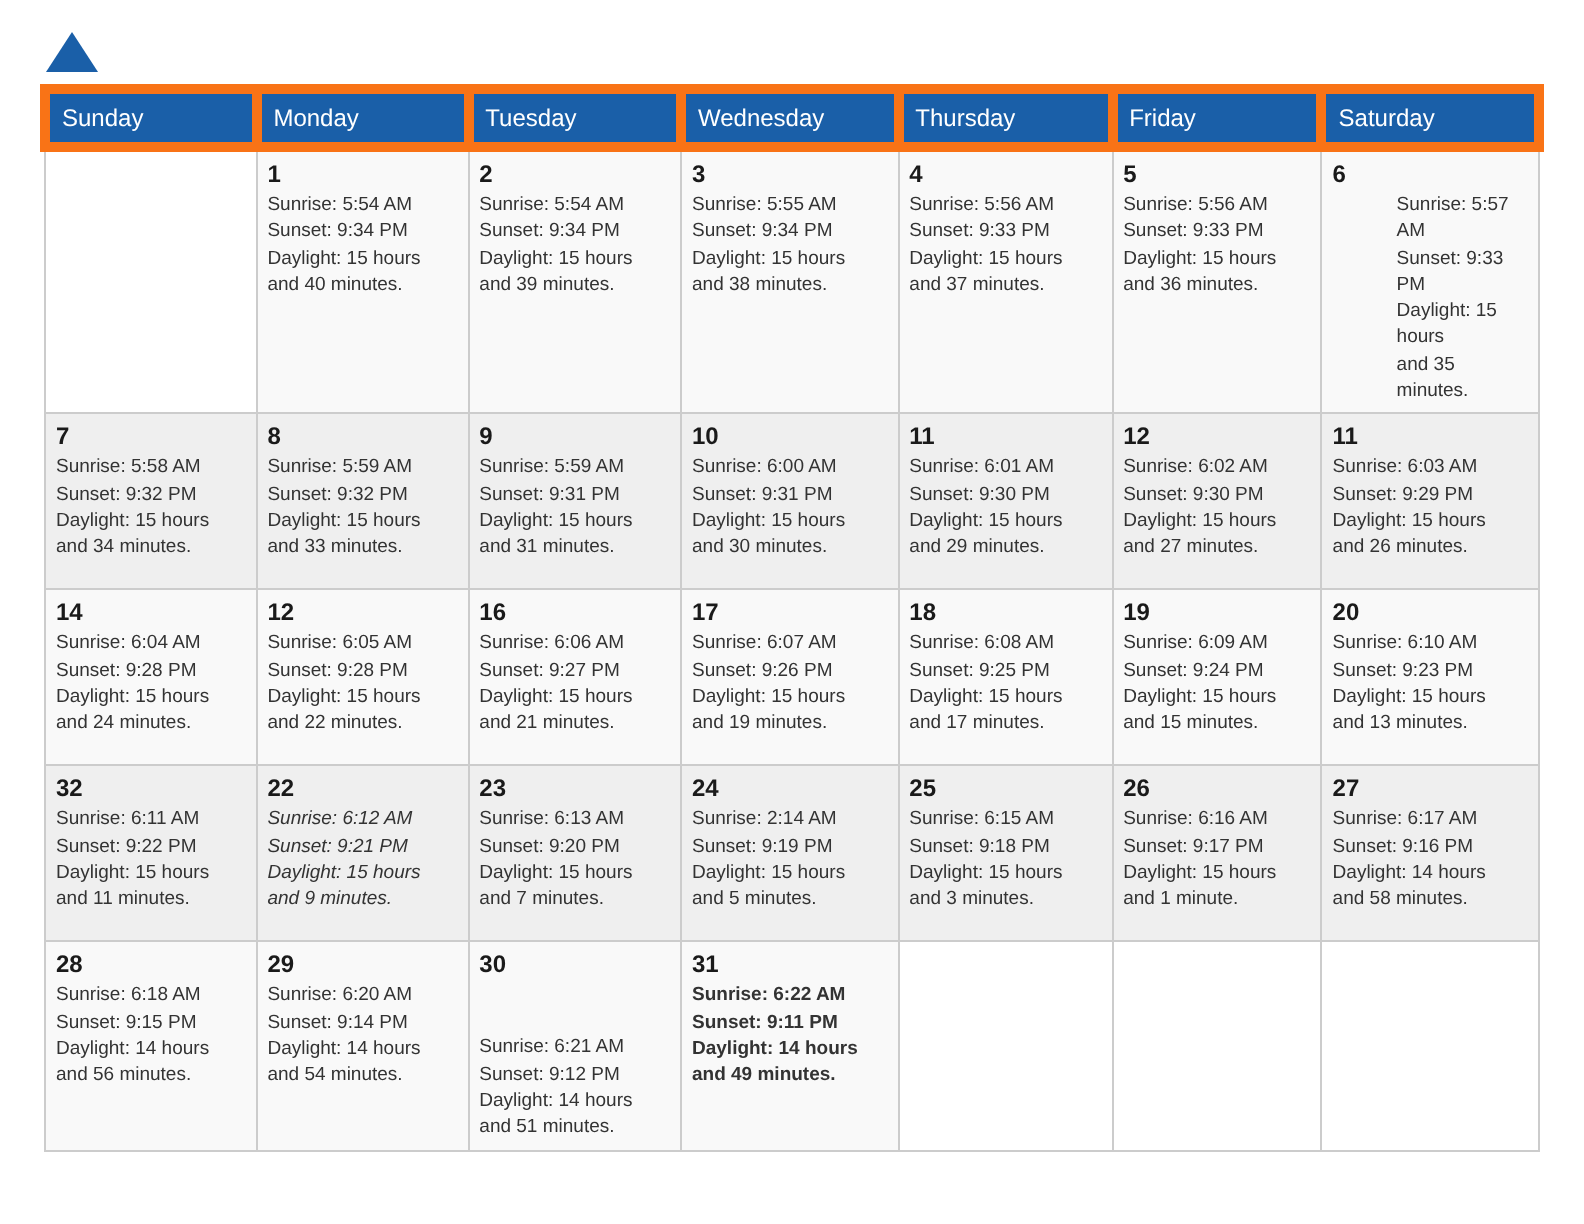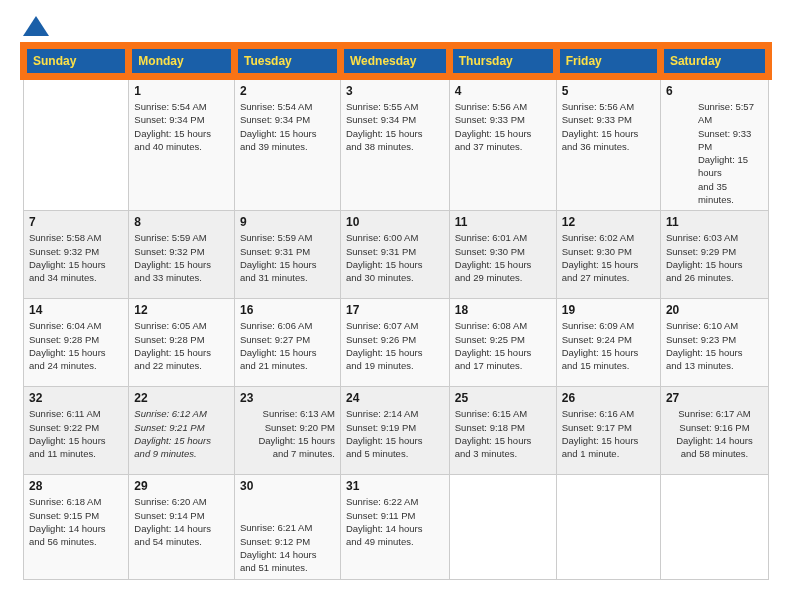--- a/index.html
+++ b/index.html
@@ -37,26 +37,26 @@
       font-size: 15px;
       color: #333;
     }
     .calendar {
       width: 100%;
       border-collapse: collapse;
       font-size: 10px;
     }
     .calendar th {
       background-color: #1a5fa8;
-      color: #fde047;
+      color: #ffffff;
       text-align: left;
       padding: 5px 6px;
       font-size: 12px;
-      font-weight: bold;
-      border: 7px solid #f97316;
+      font-weight: normal;
+      border: 5px solid #f97316;
     }
     .calendar td {
       vertical-align: top;
       border: 1px solid #ccc;
       padding: 4px 5px;
       width: 113px;
       min-height: 80px;
       height: 88px;
       background: #fff;
     }
@@ -273,21 +273,21 @@
           </td>
           <td>
             <div class="day-num">22</div>
             <div class="day-info" style="white-space: pre-line; font-style: italic;">Sunrise: 6:12 AM
 Sunset: 9:21 PM
 Daylight: 15 hours
 and 9 minutes.</div>
           </td>
           <td>
             <div class="day-num">23</div>
-            <div class="day-info" style="white-space: pre-line; text-align: right;">Sunrise: 6:13 AM
+            <div class="day-info" style="white-space: pre-line;">Sunrise: 6:13 AM
 Sunset: 9:20 PM
 Daylight: 15 hours
 and 7 minutes.</div>
           </td>
           <td>
             <div class="day-num">24</div>
             <div class="day-info" style="white-space: pre-line;">Sunrise: 2:14 AM
 Sunset: 9:19 PM
 Daylight: 15 hours
 and 5 minutes.</div>
@@ -301,21 +301,21 @@
           </td>
           <td>
             <div class="day-num">26</div>
             <div class="day-info" style="white-space: pre-line;">Sunrise: 6:16 AM
 Sunset: 9:17 PM
 Daylight: 15 hours
 and 1 minute.</div>
           </td>
           <td>
             <div class="day-num">27</div>
-            <div class="day-info" style="white-space: pre-line; text-align: center;">Sunrise: 6:17 AM
+            <div class="day-info" style="white-space: pre-line;">Sunrise: 6:17 AM
 Sunset: 9:16 PM
 Daylight: 14 hours
 and 58 minutes.</div>
           </td>
         </tr>
         <tr>
           <td>
             <div class="day-num">28</div>
             <div class="day-info" style="white-space: pre-line;">Sunrise: 6:18 AM
 Sunset: 9:15 PM
@@ -331,21 +331,21 @@
           </td>
           <td>
             <div class="day-num">30</div>
             <div class="day-info" style="white-space: pre-line; margin-top: 28px;">Sunrise: 6:21 AM
 Sunset: 9:12 PM
 Daylight: 14 hours
 and 51 minutes.</div>
           </td>
           <td>
             <div class="day-num">31</div>
-            <div class="day-info" style="white-space: pre-line;">Sunrise: 6:22 AM
+            <div class="day-info" style="white-space: pre-line; font-weight: bold;">Sunrise: 6:22 AM
 Sunset: 9:11 PM
 Daylight: 14 hours
 and 49 minutes.</div>
           </td>
           <td class="empty"></td>
           <td class="empty"></td>
           <td class="empty"></td>
         </tr>
       </tbody>
   </table>

